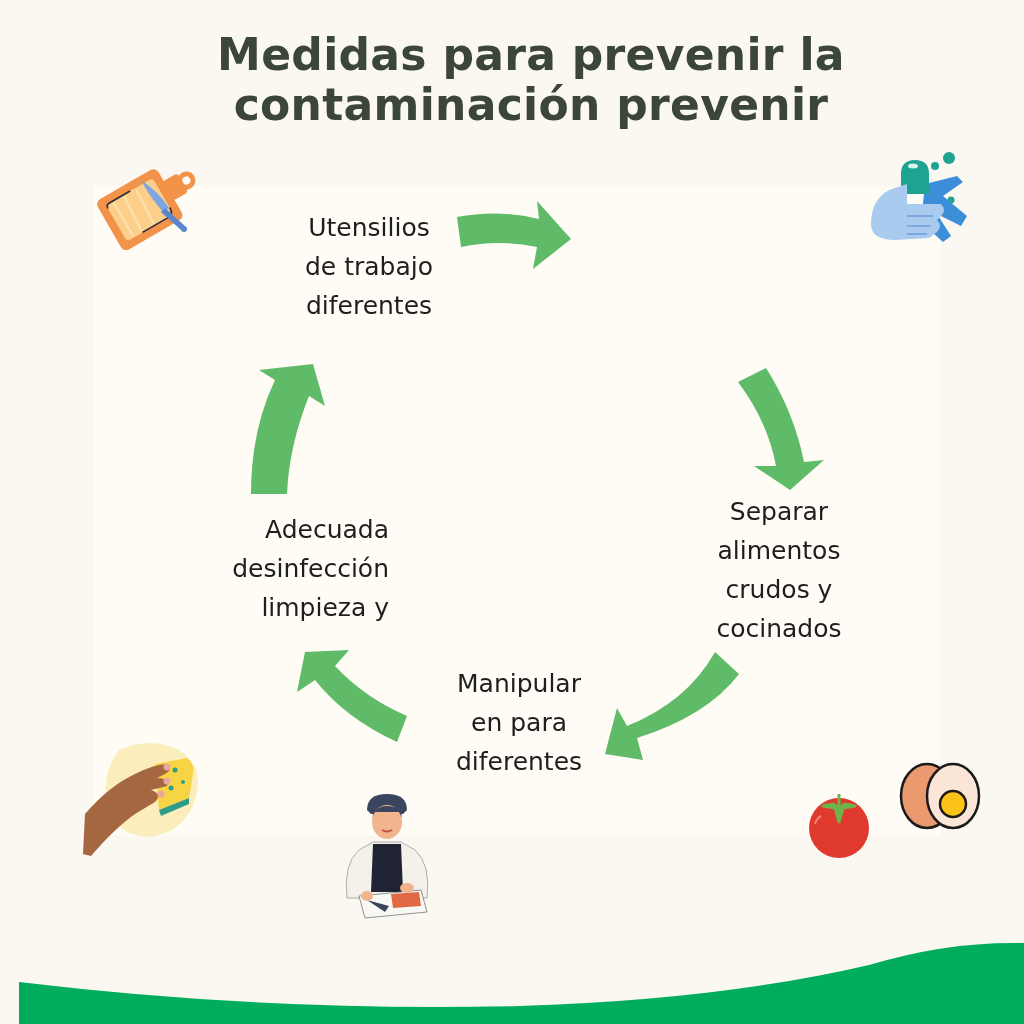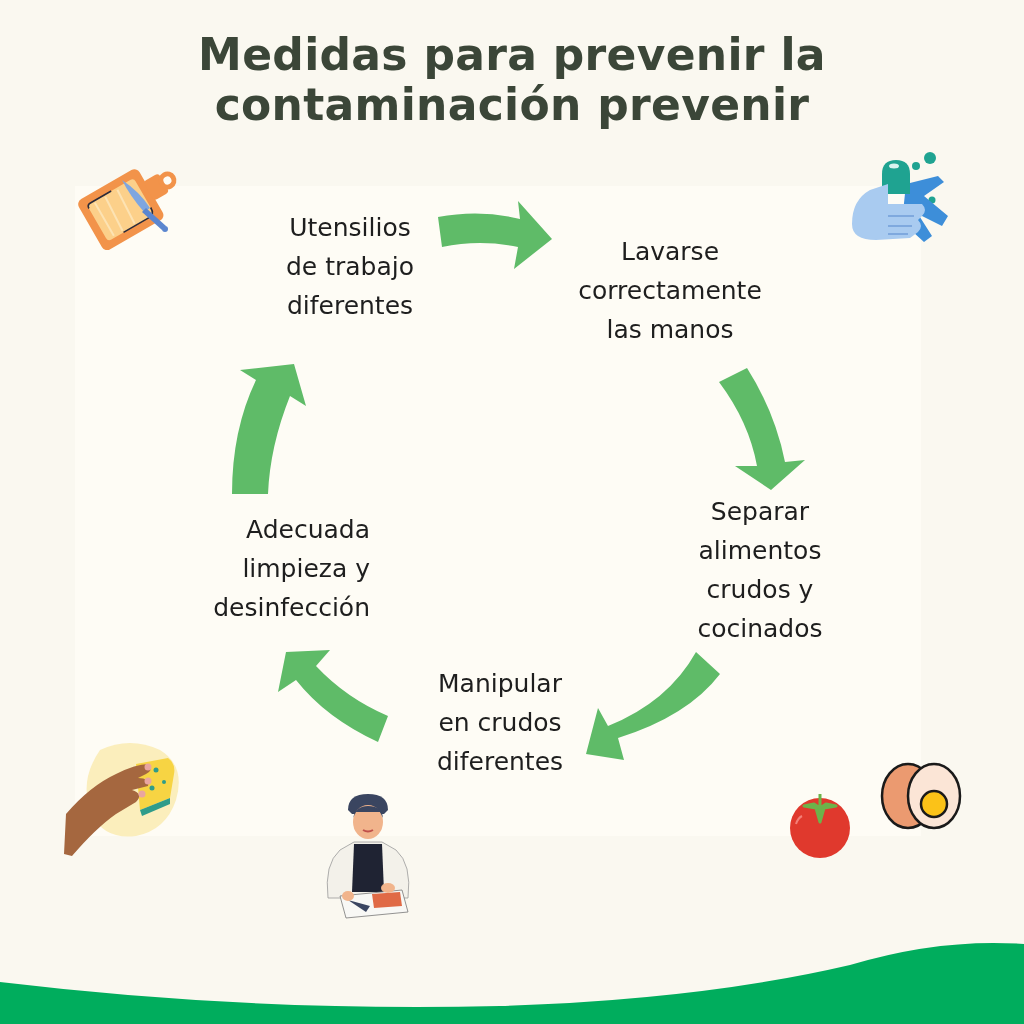--- a/index.html
+++ b/index.html
@@ -3,21 +3,21 @@
 <meta charset="utf-8">
 <style>
   * { box-sizing: border-box; margin: 0; padding: 0; }
   html, body { width: 1024px; height: 1024px; overflow: hidden; }
   body {
     background: #faf8f0;
     font-family: "DejaVu Sans", "Liberation Sans", sans-serif;
     position: relative;
     color: #1c1c1c;
   }
-  .canvas { position: absolute; inset: 0; width: 852px; height: 1024px; }
+  .canvas { position: absolute; inset: 0; width: 852px; height: 1024px; margin-left: 19px; }
   .inner-panel {
     position: absolute; left: 75px; top: 186px; width: 846px; height: 650px;
     background: #fefcf5;
   }
   .title {
     position: absolute; left: 0; top: 30px; width: 1024px;
     text-align: center; color: #3b4638;
     font-family: "DejaVu Sans", "Liberation Sans", sans-serif;
     font-weight: bold; font-size: 44px; line-height: 50px; letter-spacing: 0.3px;
   }
@@ -52,40 +52,35 @@
   <h1 class="title">
     <span>Medidas para prevenir la</span>
     <span>contaminación prevenir</span>
   </h1>
 
   <div class="step step-1">
     <span>Utensilios</span>
     <span>de trabajo</span>
     <span>diferentes</span>
   </div>
-  <div class="step step-2">
-    <span>Lavarse</span>
-    <span>correctamente</span>
-    <span>las manos</span>
-  </div>
   <div class="step step-3">
     <span>Separar</span>
     <span>alimentos</span>
     <span>crudos y</span>
     <span>cocinados</span>
   </div>
   <div class="step step-4">
     <span>Manipular</span>
-    <span>en crudos</span>
+    <span>en para</span>
     <span>diferentes</span>
   </div>
   <div class="step step-5">
     <span>Adecuada</span>
+    <span>desinfección</span>
     <span>limpieza y</span>
-    <span>desinfección</span>
   </div>
 
   <svg class="arrow" style="left:430px;top:195px" width="130" height="80" viewBox="0 0 130 80">
     <path d="M8 22 Q50 14 90 24 L88 6 L122 44 L84 74 L88 52 Q50 44 12 52 Z" fill="#5fbb68"></path>
   </svg>
   <svg class="arrow" style="left:705px;top:362px" width="110" height="130" viewBox="0 0 110 130">
     <path d="M14 20 L42 6 Q70 50 80 100 L100 98 L66 128 L30 104 L52 104 Q44 60 14 20 Z" fill="#5fbb68"></path>
   </svg>
   <svg class="arrow" style="left:578px;top:646px" width="150" height="130" viewBox="0 0 150 130">
     <path d="M118 6 L142 28 Q110 70 40 92 L46 114 L8 108 L20 62 L30 80 Q90 56 118 6 Z" fill="#5fbb68"></path>

